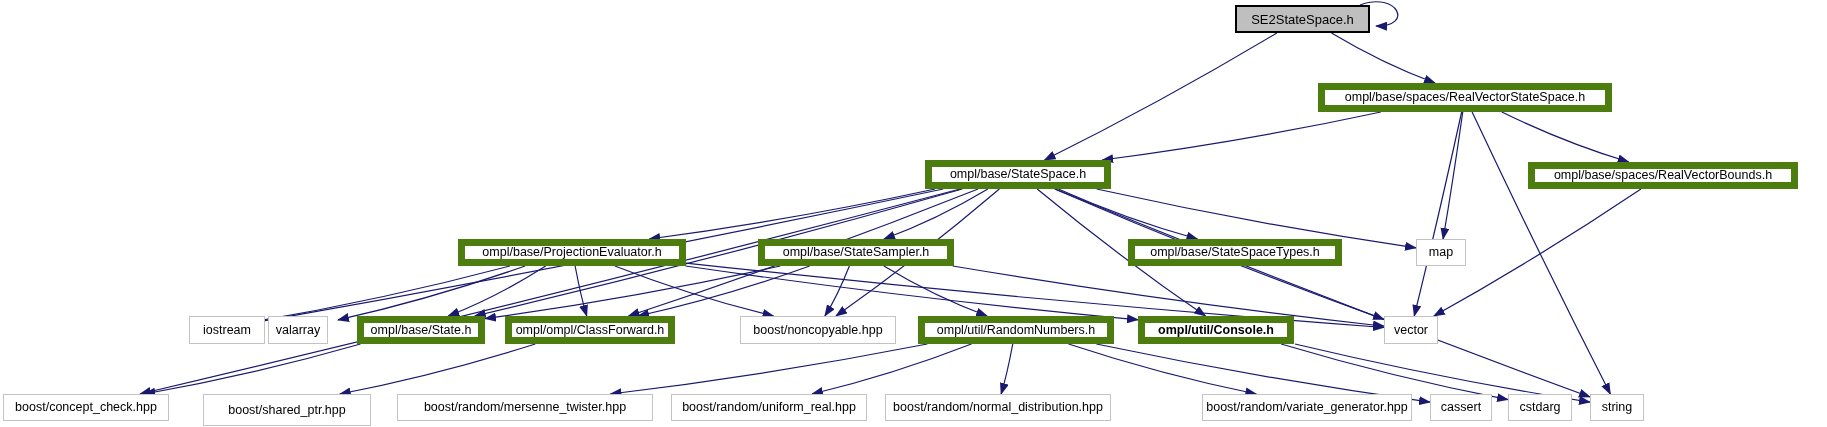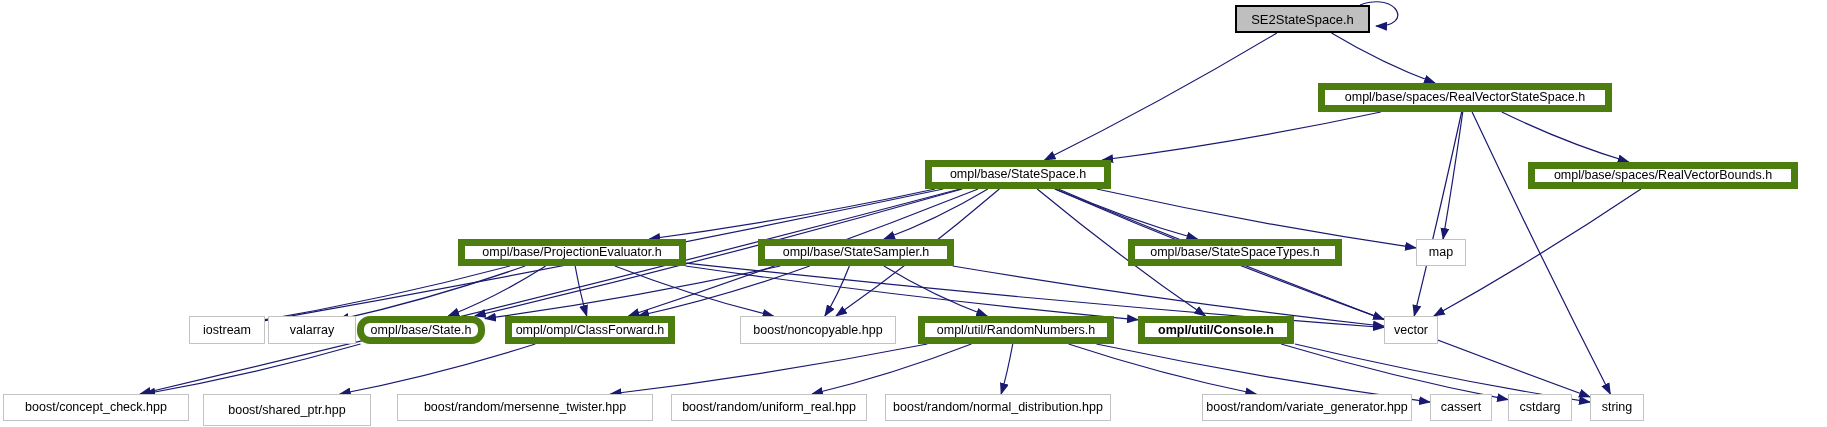--- a/index.html
+++ b/index.html
@@ -101,42 +101,42 @@
     </div>
     <div class="node internal" style="left: 1128px; top: 239px; width: 214px; height: 27px;">
       <span>ompl/base/StateSpaceTypes.h</span>
     </div>
     <div class="node external" style="left: 1416px; top: 239px; width: 50px; height: 27px;">
       <span>map</span>
     </div>
     <div class="node external" style="left: 178px; top: 316px; width: 76px; height: 28px; margin-left: 11px;">
       <span>iostream</span>
     </div>
-    <div class="node external" style="left: 268px; top: 316px; width: 88px; height: 28px;">
+    <div class="node external" style="left: 268px; top: 316px; width: 60px; height: 28px;">
       <span>valarray</span>
     </div>
-    <div class="node internal" style="left: 357px; top: 316px; width: 128px; height: 28px; border-radius: 13px;">
+    <div class="node internal" style="left: 357px; top: 316px; width: 128px; height: 28px;">
       <span>ompl/base/State.h</span>
     </div>
     <div class="node internal" style="left: 505px; top: 316px; width: 170px; height: 28px;">
       <span>ompl/ompl/ClassForward.h</span>
     </div>
     <div class="node external" style="left: 740px; top: 316px; width: 156px; height: 28px;">
       <span>boost/noncopyable.hpp</span>
     </div>
     <div class="node internal" style="left: 918px; top: 316px; width: 196px; height: 28px;">
       <span>ompl/util/RandomNumbers.h</span>
     </div>
     <div class="node internal" style="left: 1138px; top: 316px; width: 156px; height: 28px; font-weight: bold;">
       <span>ompl/util/Console.h</span>
     </div>
     <div class="node external" style="left: 1384px; top: 316px; width: 54px; height: 28px;">
       <span>vector</span>
     </div>
-    <div class="node external" style="left: 3px; top: 394px; width: 186px; height: 27px;">
+    <div class="node external" style="left: 3px; top: 394px; width: 166px; height: 27px;">
       <span>boost/concept_check.hpp</span>
     </div>
     <div class="node external" style="left: 203px; top: 394px; width: 168px; height: 32px;">
       <span>boost/shared_ptr.hpp</span>
     </div>
     <div class="node external" style="left: 397px; top: 394px; width: 256px; height: 27px;">
       <span>boost/random/mersenne_twister.hpp</span>
     </div>
     <div class="node external" style="left: 671px; top: 394px; width: 196px; height: 27px;">
       <span>boost/random/uniform_real.hpp</span>

